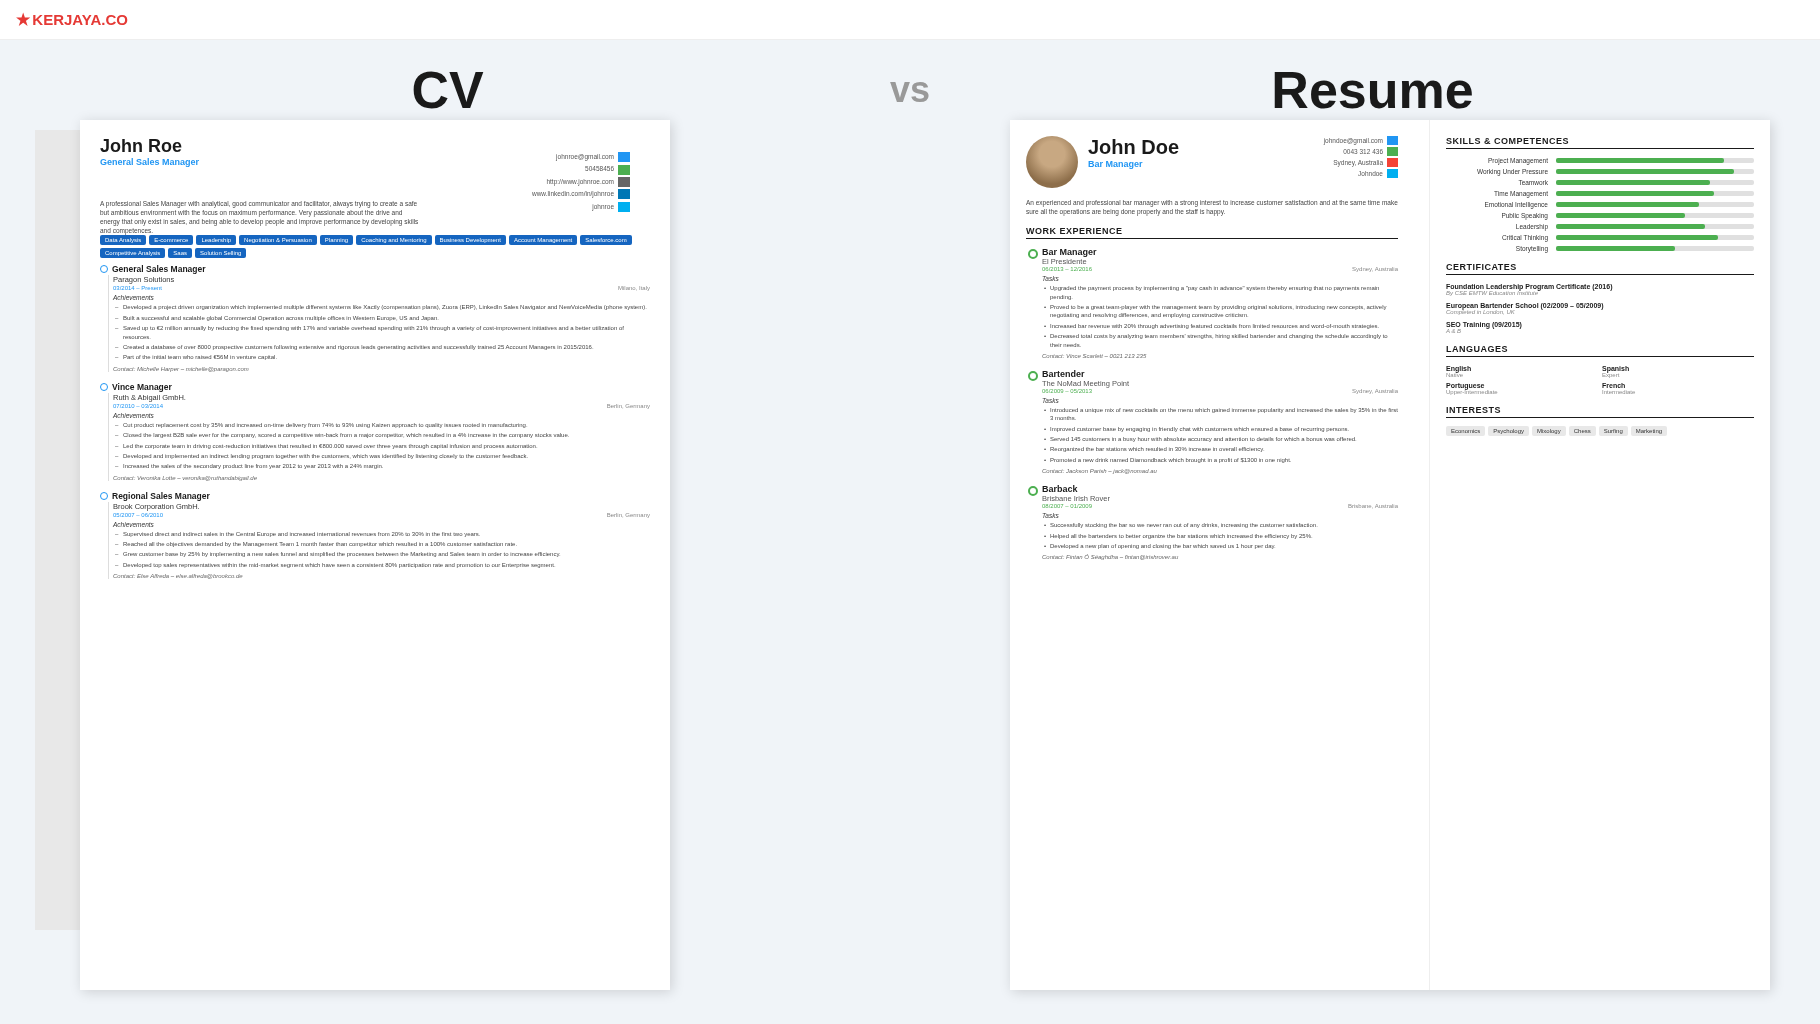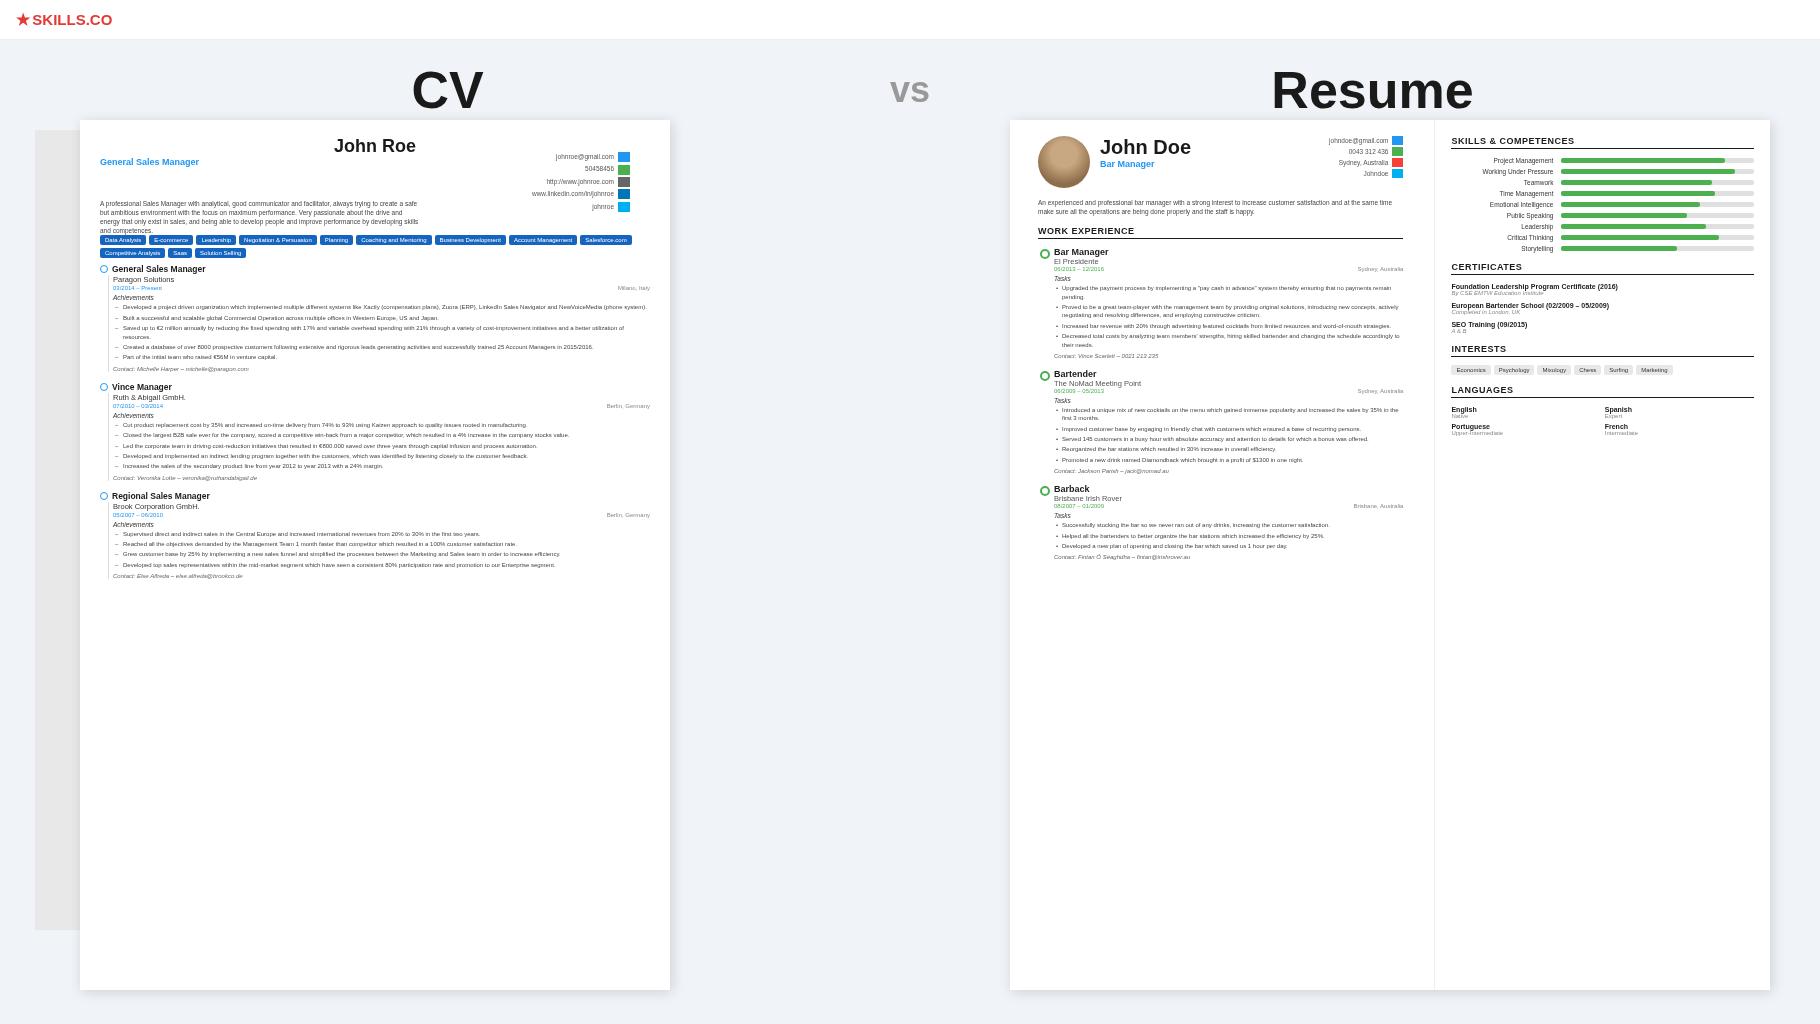--- a/index.html
+++ b/index.html
@@ -75,21 +75,20 @@
       overflow: hidden;
       padding: 16px 20px;
       font-size: 7px;
     }
 
     
     .cv-header-name {
       font-size: 18px;
       font-weight: bold;
       color: #1a1a1a;
-      text-align: center;
     }
     .cv-header-title {
       font-size: 9px;
       color: #2196F3;
       font-weight: bold;
     }
     .cv-contact-info {
       position: absolute;
       top: 16px;
       right: 20px;
@@ -227,21 +226,20 @@
       box-shadow: 2px 2px 12px rgba(0,0,0,0.15);
       overflow: hidden;
       display: flex;
     }
 
     
     .resume-left {
       width: 420px;
       padding: 16px 31px 16px 16px;
       border-right: 1px solid #eee;
-      margin-left: 12px;
     }
     
     .resume-right {
       width: 340px;
       padding: 16px;
     }
 
     
     .resume-header {
       display: flex;
@@ -473,21 +471,21 @@
       padding: 2px 5px;
       border-radius: 2px;
     }
   </style>
 </head>
 <body>
 
 <div id="header">
   <div style="display:flex;align-items:center;gap:2px;">
     <span style="color:#e53935;font-weight:900;font-size:16px;">★</span>
-    <span style="font-weight:900;font-size:15px;color:#e53935;">SKILLS.CO</span>
+    <span style="font-weight:900;font-size:15px;color:#e53935;">KERJAYA.CO</span>
   </div>
 </div>
 
 <div id="main">
 
   <div id="title-row">
     <div style="flex:1;text-align:center;">
       <span style="font-size:52px;font-weight:900;color:#1a1a1a;">CV</span>
     </div>
     <div style="flex:0 0 150px;text-align:center;">
@@ -780,50 +778,50 @@
             <div class="cert-org">Completed in London, UK</div>
           </div>
           <div class="cert-item">
             <div class="cert-name">SEO Training (09/2015)</div>
             <div class="cert-org">A &amp; B</div>
           </div>
         </div>
 
 
         <div style="margin-top:10px;">
+          <div class="resume-section-title">LANGUAGES</div>
+          <div class="lang-grid">
+            <div class="lang-item">
+              <div class="lang-name">English</div>
+              <div class="lang-level">Native</div>
+            </div>
+            <div class="lang-item">
+              <div class="lang-name">Spanish</div>
+              <div class="lang-level">Expert</div>
+            </div>
+            <div class="lang-item">
+              <div class="lang-name">Portuguese</div>
+              <div class="lang-level">Upper-Intermediate</div>
+            </div>
+            <div class="lang-item">
+              <div class="lang-name">French</div>
+              <div class="lang-level">Intermediate</div>
+            </div>
+          </div>
+        </div>
+
+        <div style="margin-top:10px;">
           <div class="resume-section-title">INTERESTS</div>
           <div class="interest-tags">
             <span class="interest-tag">Economics</span>
             <span class="interest-tag">Psychology</span>
             <span class="interest-tag">Mixology</span>
             <span class="interest-tag">Chess</span>
             <span class="interest-tag">Surfing</span>
             <span class="interest-tag">Marketing</span>
           </div>
         </div>
 
-        <div style="margin-top:10px;">
-          <div class="resume-section-title">LANGUAGES</div>
-          <div class="lang-grid">
-            <div class="lang-item">
-              <div class="lang-name">English</div>
-              <div class="lang-level">Native</div>
-            </div>
-            <div class="lang-item">
-              <div class="lang-name">Spanish</div>
-              <div class="lang-level">Expert</div>
-            </div>
-            <div class="lang-item">
-              <div class="lang-name">Portuguese</div>
-              <div class="lang-level">Upper-Intermediate</div>
-            </div>
-            <div class="lang-item">
-              <div class="lang-name">French</div>
-              <div class="lang-level">Intermediate</div>
-            </div>
-          </div>
-        </div>
-
       </div>
     </div>
   </div>
 
 </div>
 
 </body></html>

